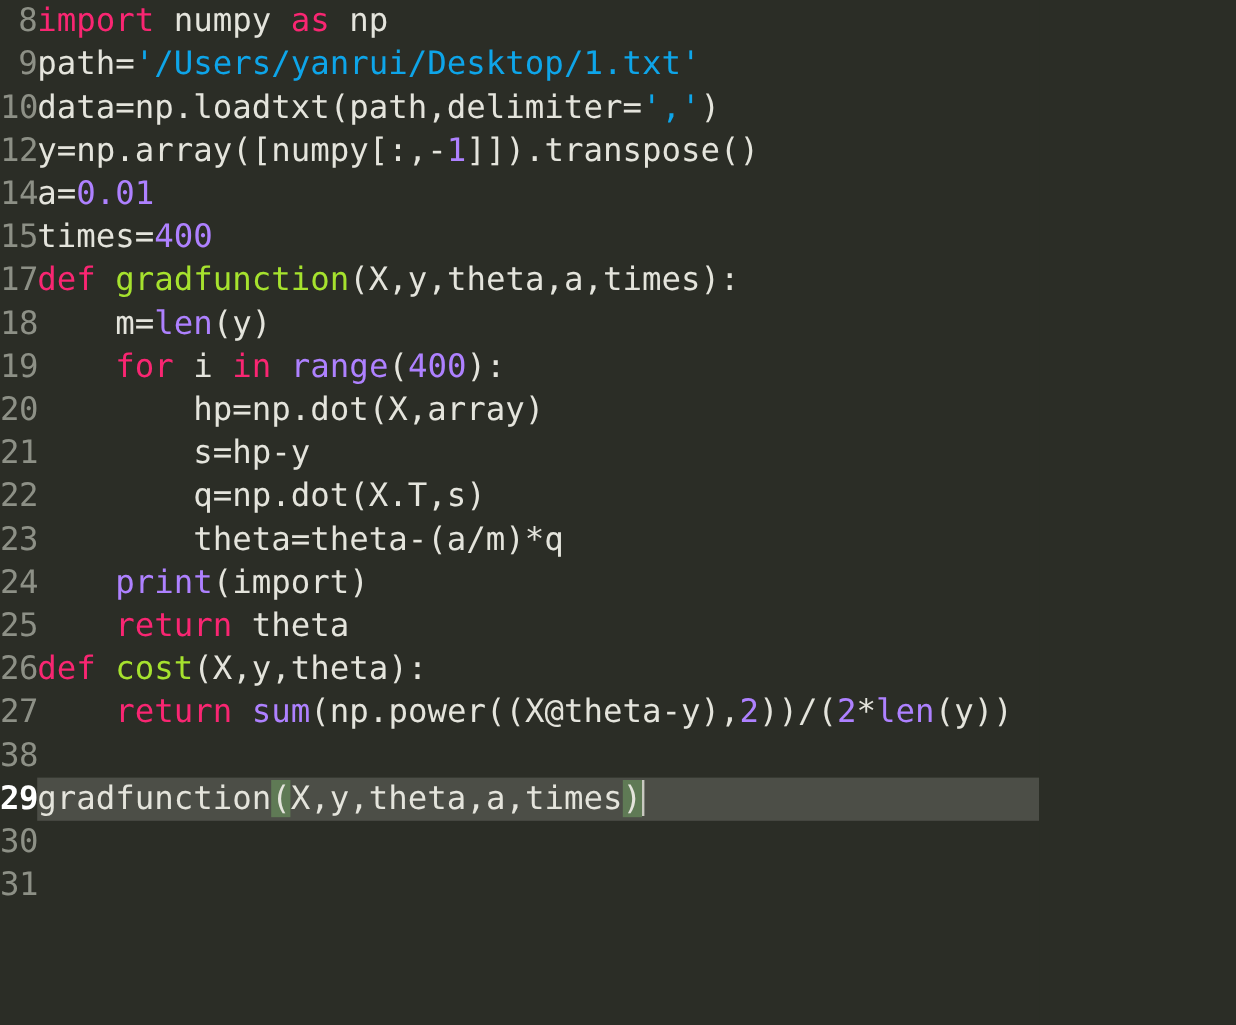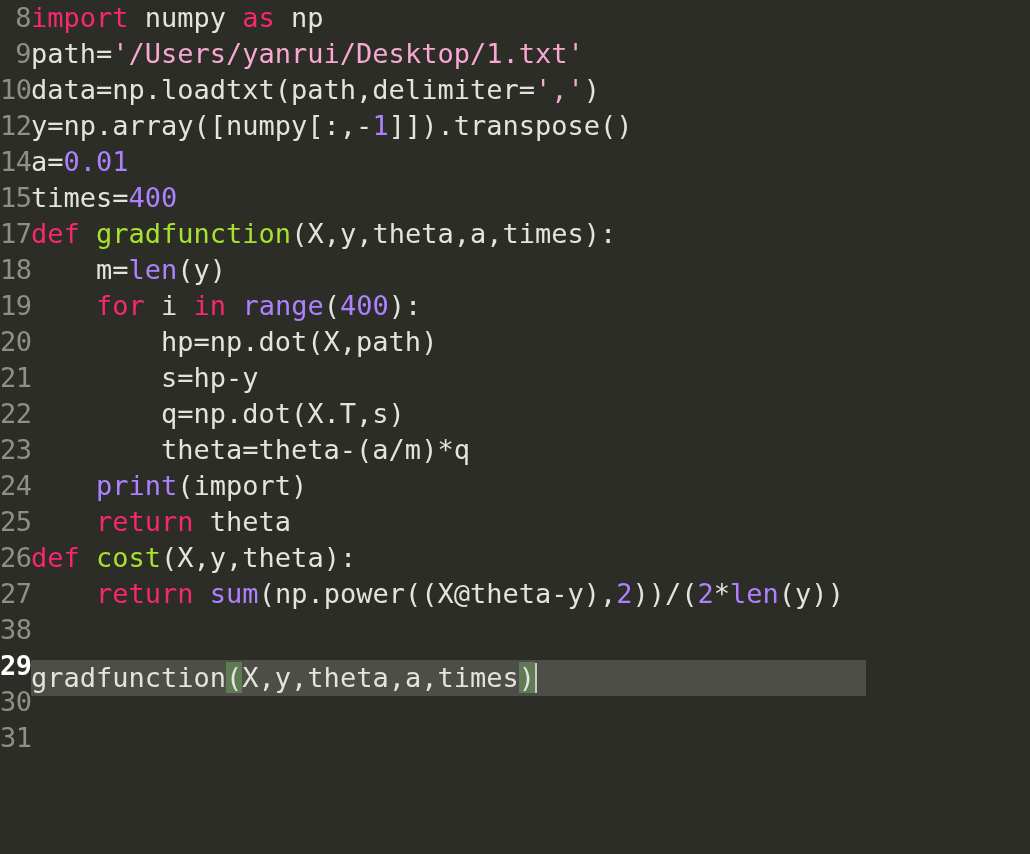--- a/index.html
+++ b/index.html
@@ -24,21 +24,20 @@
     top: 0; left: 0; right: 0; bottom: 0;
   }
   .line {
     position: relative;
     height: 36px;
     white-space: pre;
     display: block;
   }
   .line.active .line-body {
     background: #4c4e47;
-    margin-top: 12px;
   }
   .gutter {
     display: inline-block;
     width: 31px;
     min-width: 31px;
     text-align: right;
     color: #8d9086;
     font-size: 27px;
     vertical-align: top;
     letter-spacing: -0.5px;
@@ -69,21 +68,21 @@
   .line.active .code-text {
     position: relative;
     z-index: 3;
   }
 
   
   .t-kw   { color: #f92672; }   
   .t-fn   { color: #a6e22e; }   
   .t-num  { color: #ae81ff; }   
   .t-bi   { color: #ae81ff; }   
-  .t-str  { color: #f9a8d4; margin-top: 24px; }   
+  .t-str  { color: #0ea5e9; margin-top: 24px; }   
   .t-txt  { color: #e4e4dc; }   
 
   .bracket-match {
     background: #5f7a55;
     color: #e4e4dc;
   }
 
   .cursor {
     display: inline-block;
     width: 3px;
@@ -100,21 +99,21 @@
   <div class="code-area" id="code-area">
       <div class="line"><span class="gutter">8</span><span class="line-body"><span class="code-text"><span class="t-kw">import</span><span class="t-txt"> numpy </span><span class="t-kw">as</span><span class="t-txt"> np</span></span></span></div>
       <div class="line"><span class="gutter">9</span><span class="line-body"><span class="code-text"><span class="t-txt">path=</span><span class="t-str">'/Users/yanrui/Desktop/1.txt'</span></span></span></div>
       <div class="line"><span class="gutter">10</span><span class="line-body"><span class="code-text"><span class="t-txt">data=np.loadtxt(path,delimiter=</span><span class="t-str">','</span><span class="t-txt">)</span></span></span></div>
       <div class="line"><span class="gutter">12</span><span class="line-body"><span class="code-text"><span class="t-txt">y=np.array([numpy[:,-</span><span class="t-num">1</span><span class="t-txt">]]).transpose()</span></span></span></div>
       <div class="line"><span class="gutter">14</span><span class="line-body"><span class="code-text"><span class="t-txt">a=</span><span class="t-num">0.01</span></span></span></div>
       <div class="line"><span class="gutter">15</span><span class="line-body"><span class="code-text"><span class="t-txt">times=</span><span class="t-num">400</span></span></span></div>
       <div class="line"><span class="gutter">17</span><span class="line-body"><span class="code-text"><span class="t-kw">def</span><span class="t-txt"> </span><span class="t-fn">gradfunction</span><span class="t-txt">(X,y,theta,a,times):</span></span></span></div>
       <div class="line"><span class="gutter">18</span><span class="line-body"><span class="code-text"><span class="t-txt">    m=</span><span class="t-bi">len</span><span class="t-txt">(y)</span></span></span></div>
       <div class="line"><span class="gutter">19</span><span class="line-body"><span class="code-text"><span class="t-txt">    </span><span class="t-kw">for</span><span class="t-txt"> i </span><span class="t-kw">in</span><span class="t-txt"> </span><span class="t-bi">range</span><span class="t-txt">(</span><span class="t-num">400</span><span class="t-txt">):</span></span></span></div>
-      <div class="line"><span class="gutter">20</span><span class="line-body"><span class="code-text"><span class="t-txt">        hp=np.dot(X,path)</span></span></span></div>
+      <div class="line"><span class="gutter">20</span><span class="line-body"><span class="code-text"><span class="t-txt">        hp=np.dot(X,array)</span></span></span></div>
       <div class="line"><span class="gutter">21</span><span class="line-body"><span class="code-text"><span class="t-txt">        s=hp-y</span></span></span></div>
       <div class="line"><span class="gutter">22</span><span class="line-body"><span class="code-text"><span class="t-txt">        q=np.dot(X.T,s)</span></span></span></div>
       <div class="line"><span class="gutter">23</span><span class="line-body"><span class="code-text"><span class="t-txt">        theta=theta-(a/m)*q</span></span></span></div>
       <div class="line"><span class="gutter">24</span><span class="line-body"><span class="code-text"><span class="t-txt">    </span><span class="t-bi">print</span><span class="t-txt">(import)</span></span></span></div>
       <div class="line"><span class="gutter">25</span><span class="line-body"><span class="code-text"><span class="t-txt">    </span><span class="t-kw">return</span><span class="t-txt"> theta</span></span></span></div>
       <div class="line"><span class="gutter">26</span><span class="line-body"><span class="code-text"><span class="t-kw">def</span><span class="t-txt"> </span><span class="t-fn">cost</span><span class="t-txt">(X,y,theta):</span></span></span></div>
       <div class="line"><span class="gutter">27</span><span class="line-body"><span class="code-text"><span class="t-txt">    </span><span class="t-kw">return</span><span class="t-txt"> </span><span class="t-bi">sum</span><span class="t-txt">(np.power((X@theta-y),</span><span class="t-num">2</span><span class="t-txt">))/(</span><span class="t-num">2</span><span class="t-txt">*</span><span class="t-bi">len</span><span class="t-txt">(y))</span></span></span></div>
       <div class="line"><span class="gutter">38</span><span class="line-body"><span class="code-text"></span></span></div>
       <div class="line active"><span class="gutter">29</span><span class="line-body"><span class="code-text"><span class="t-txt">gradfunction</span><span class="t-txt bracket-match">(</span><span class="t-txt">X,y,theta,a,times</span><span class="t-txt bracket-match">)</span></span><span class="cursor"></span></span></div>
       <div class="line"><span class="gutter">30</span><span class="line-body"><span class="code-text"></span></span></div>

